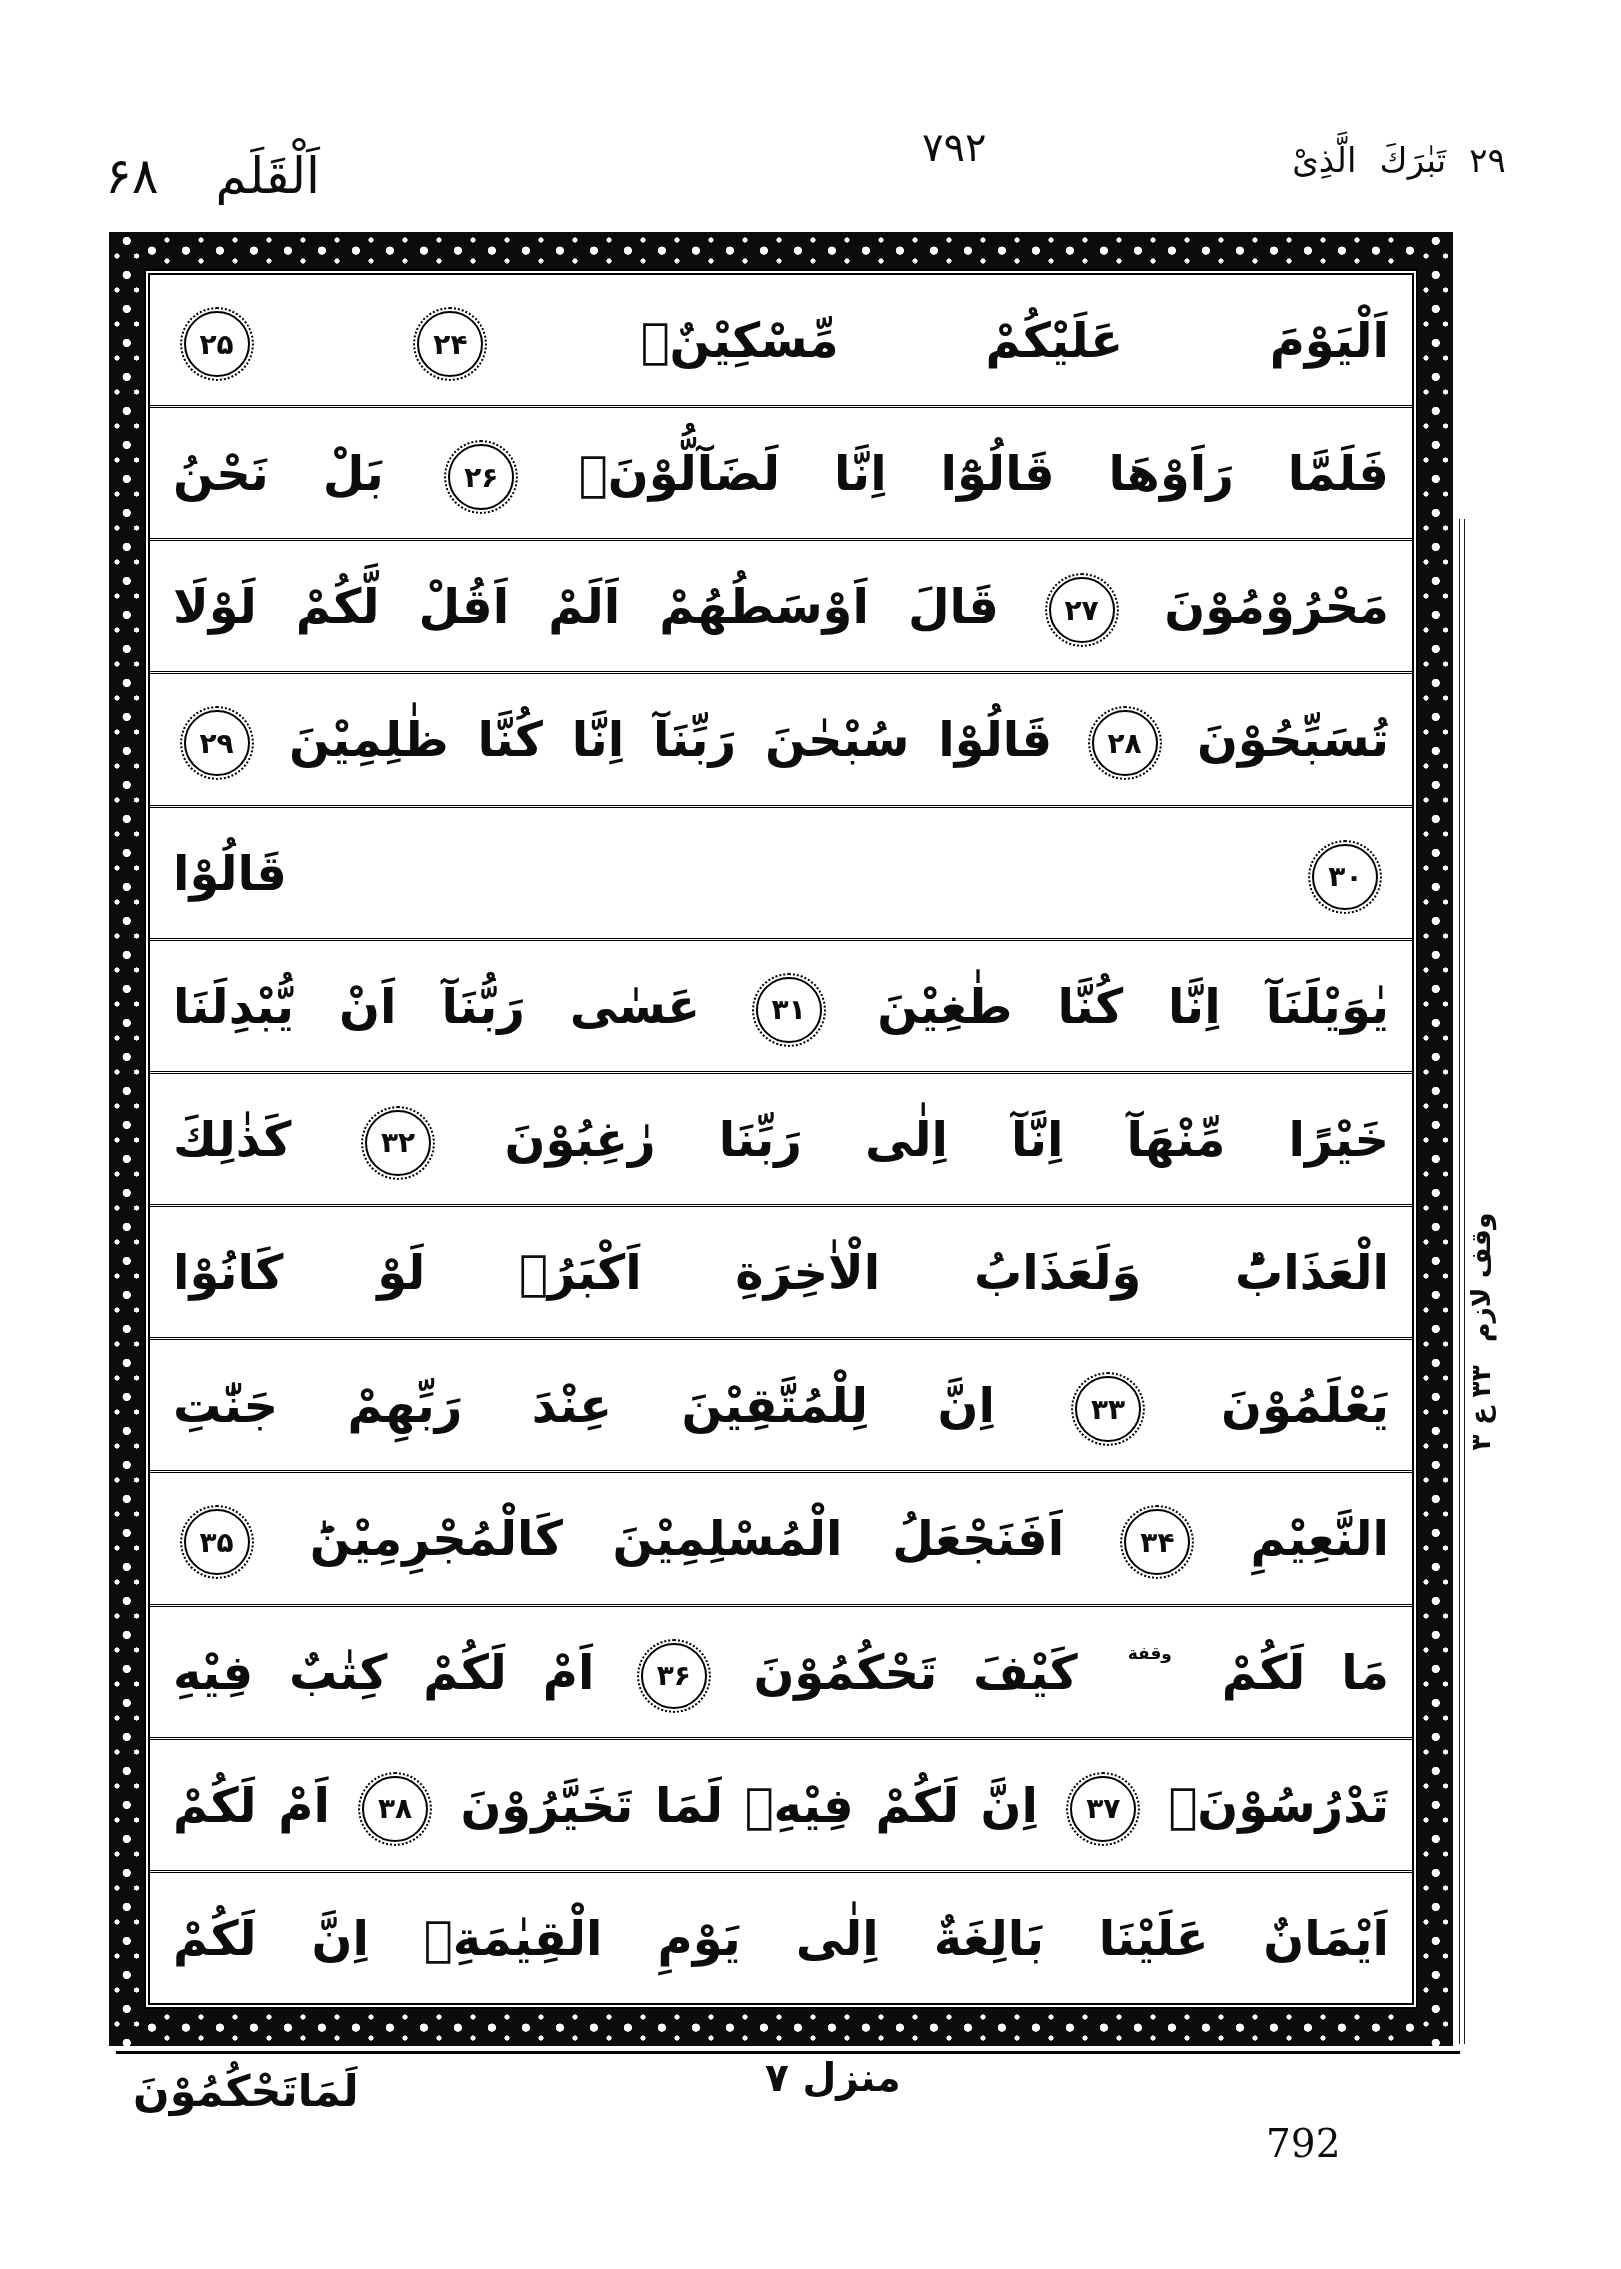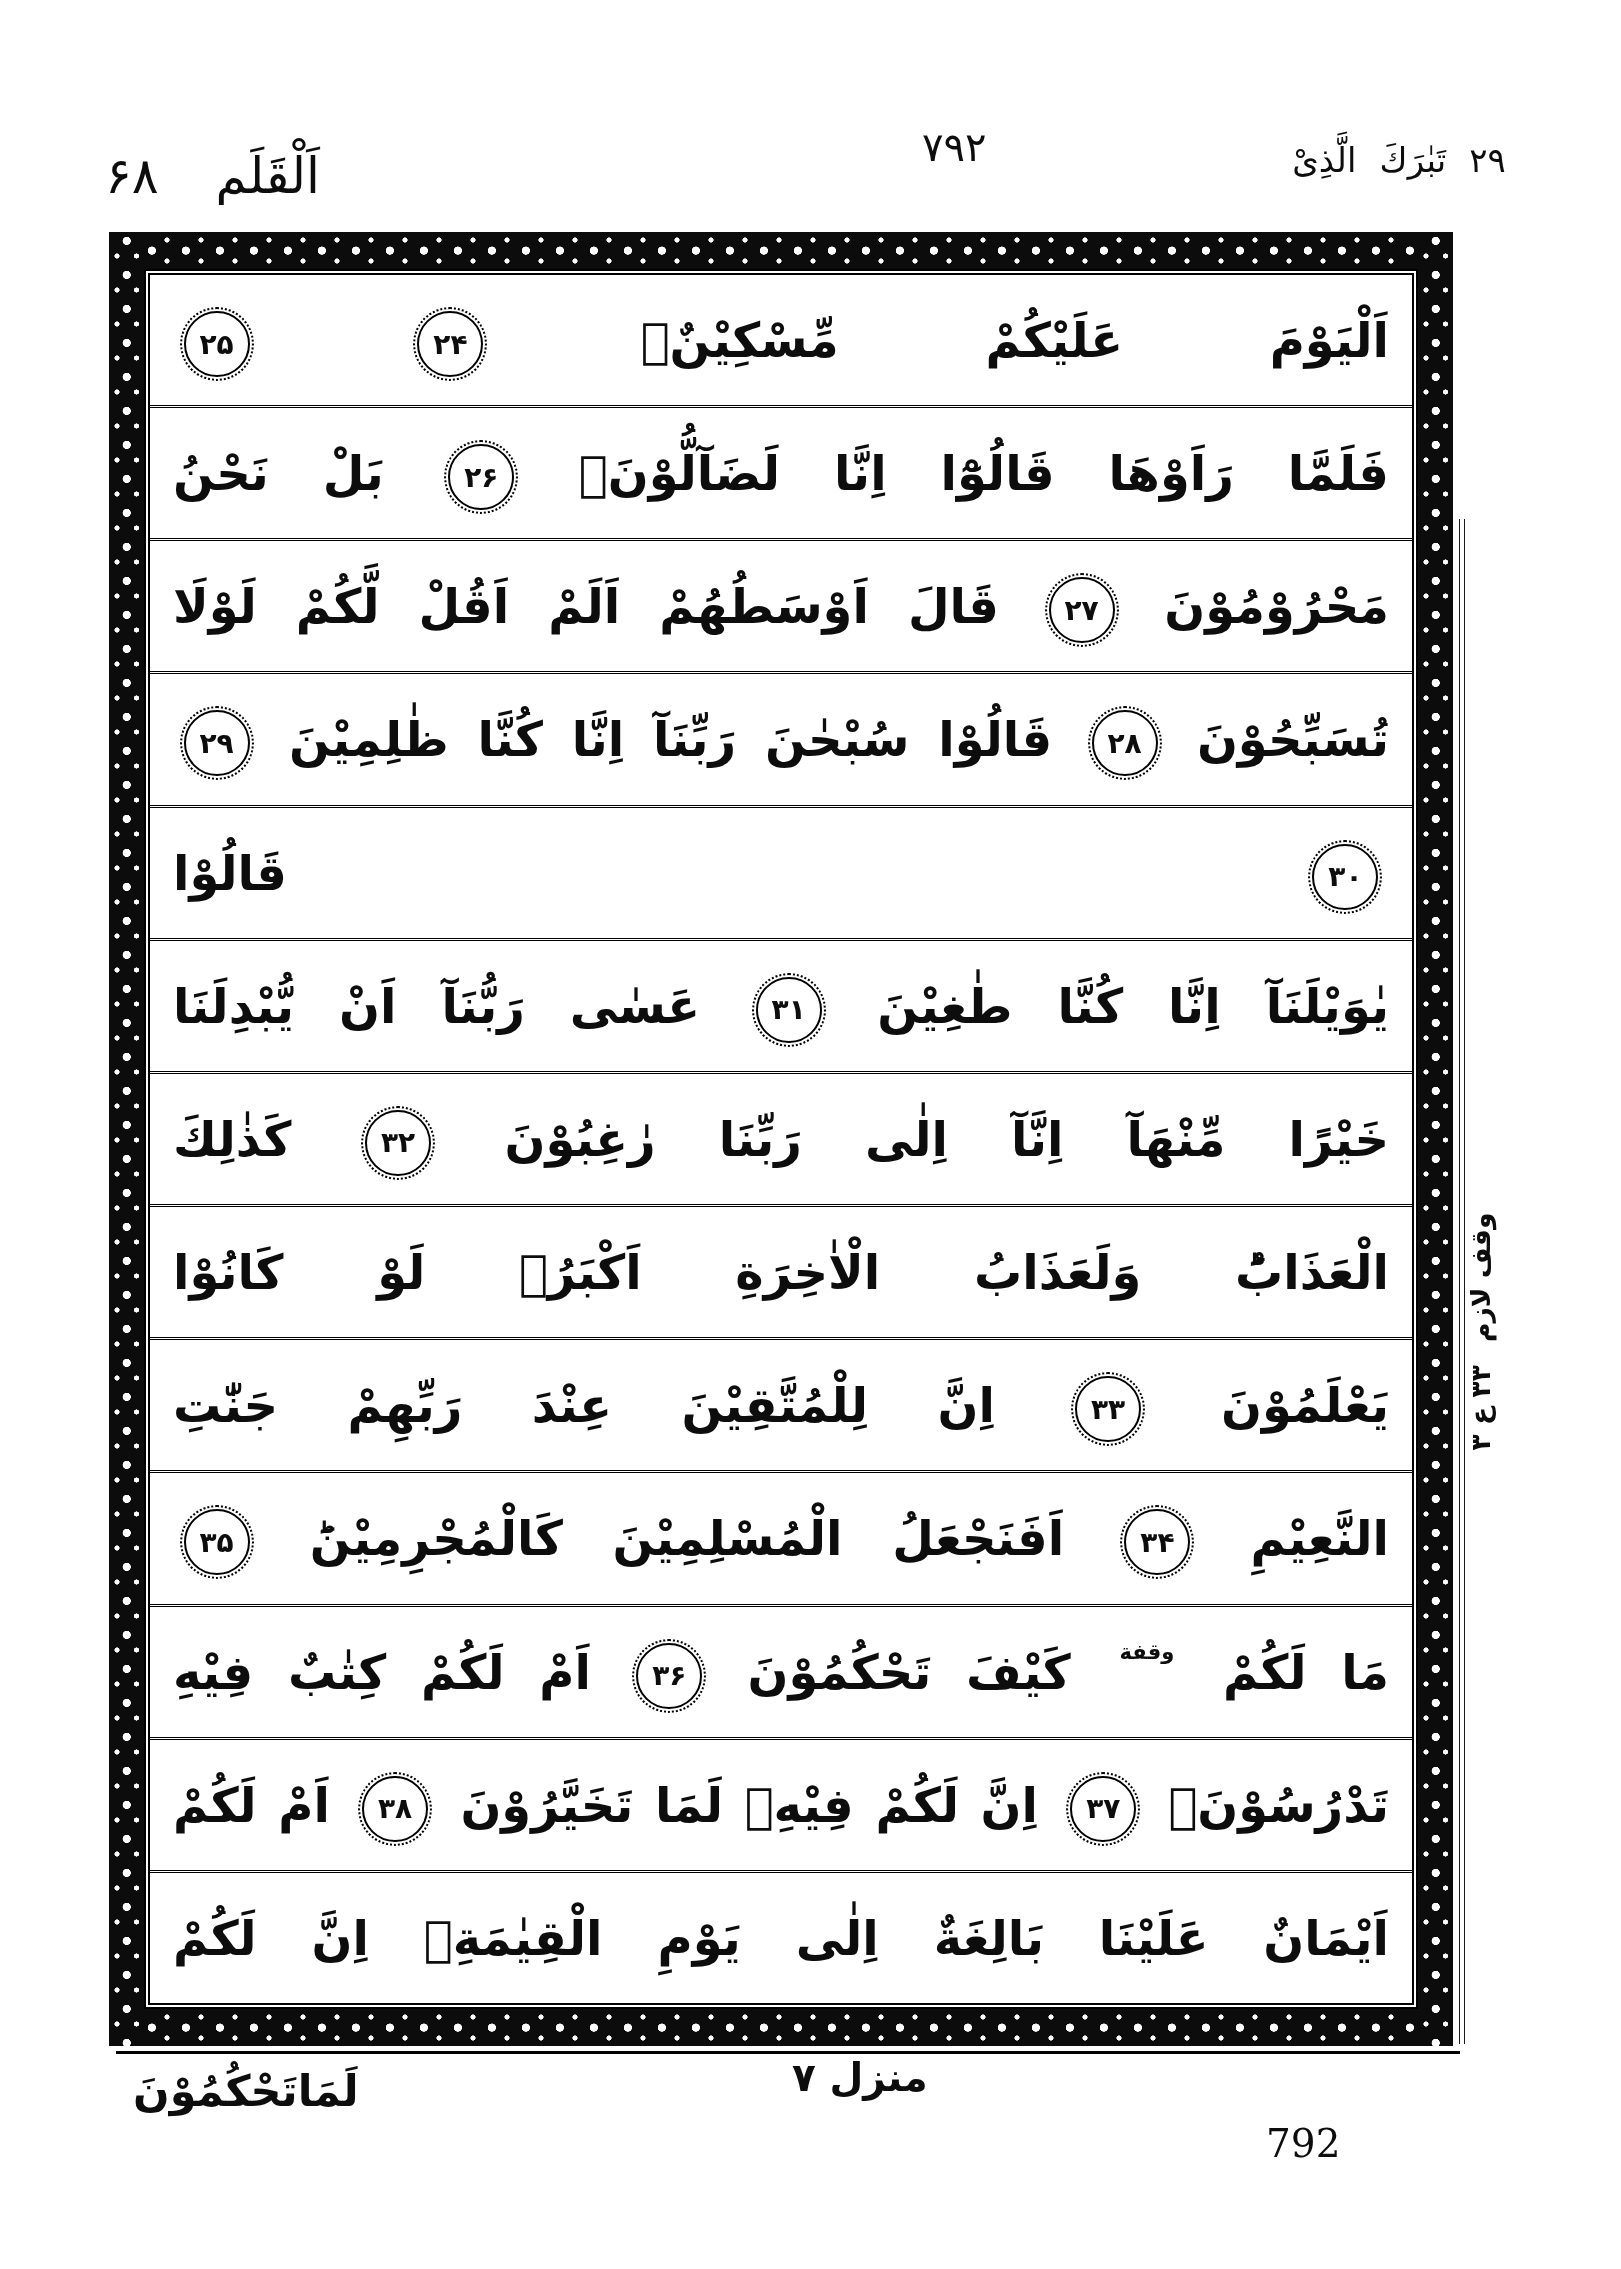--- a/index.html
+++ b/index.html
@@ -48,42 +48,42 @@
   }
   .row:last-child{border-bottom:none;}
   .ayah{
     display:inline-flex;align-items:center;justify-content:center;
     width:62px;height:62px;border:2.7px solid #000;border-radius:50%;
     outline:2.7px dotted #000;outline-offset:2.7px;
     vertical-align:middle;margin:0 10.6px;line-height:normal;
   }
   .ayah .num{font-size:28px;font-weight:bold;letter-spacing:0;}
   .stop-note{
-    display:inline-block;font-size:21px;font-weight:bold;
+    display:inline-block;font-size:17px;font-weight:bold;
     position:relative;top:-30px;line-height:1;margin:0 14px;
   }
   .frame-shadow{position:absolute;left:116px;top:2051px;width:1344px;height:2.7px;background:#000;}
 
   
   .margin-rule{
     position:absolute;left:1459px;top:519px;height:1525px;width:4.4px;
     border-left:1.8px solid #1a1a1a;border-right:0.9px solid #1a1a1a;
   }
   .margin-note{
     position:absolute;left:1287px;top:1314px;width:390px;height:35px;
     transform:rotate(-90deg);
     font-size:26.6px;font-weight:bold;text-align:center;white-space:nowrap;
     direction:rtl;
   }
   .margin-note .ruku{margin-right:23px;}
 
   
   .ftr{position:absolute;font-weight:bold;white-space:nowrap;}
   .catchword{left:133px;top:2066px;font-size:43px;}
-  .manzil{left:792px;top:2055px;font-size:39px;text-align:right;}
+  .manzil{left:765px;top:2055px;font-size:39px;text-align:right;}
   .page-no-latin{left:1266px;top:2121px;font-size:39px;font-family:"DejaVu Serif", serif;font-weight:normal;}
 </style>
 </head>
 <body>
 
 <div class="hdr surah-label">اَلْقَلَم ۶۸</div>
 <div class="hdr page-no-ar">۷۹۲</div>
 <div class="hdr juz-label">۲۹ تَبٰرَكَ الَّذِیْ</div>
 
 <div class="frame">

